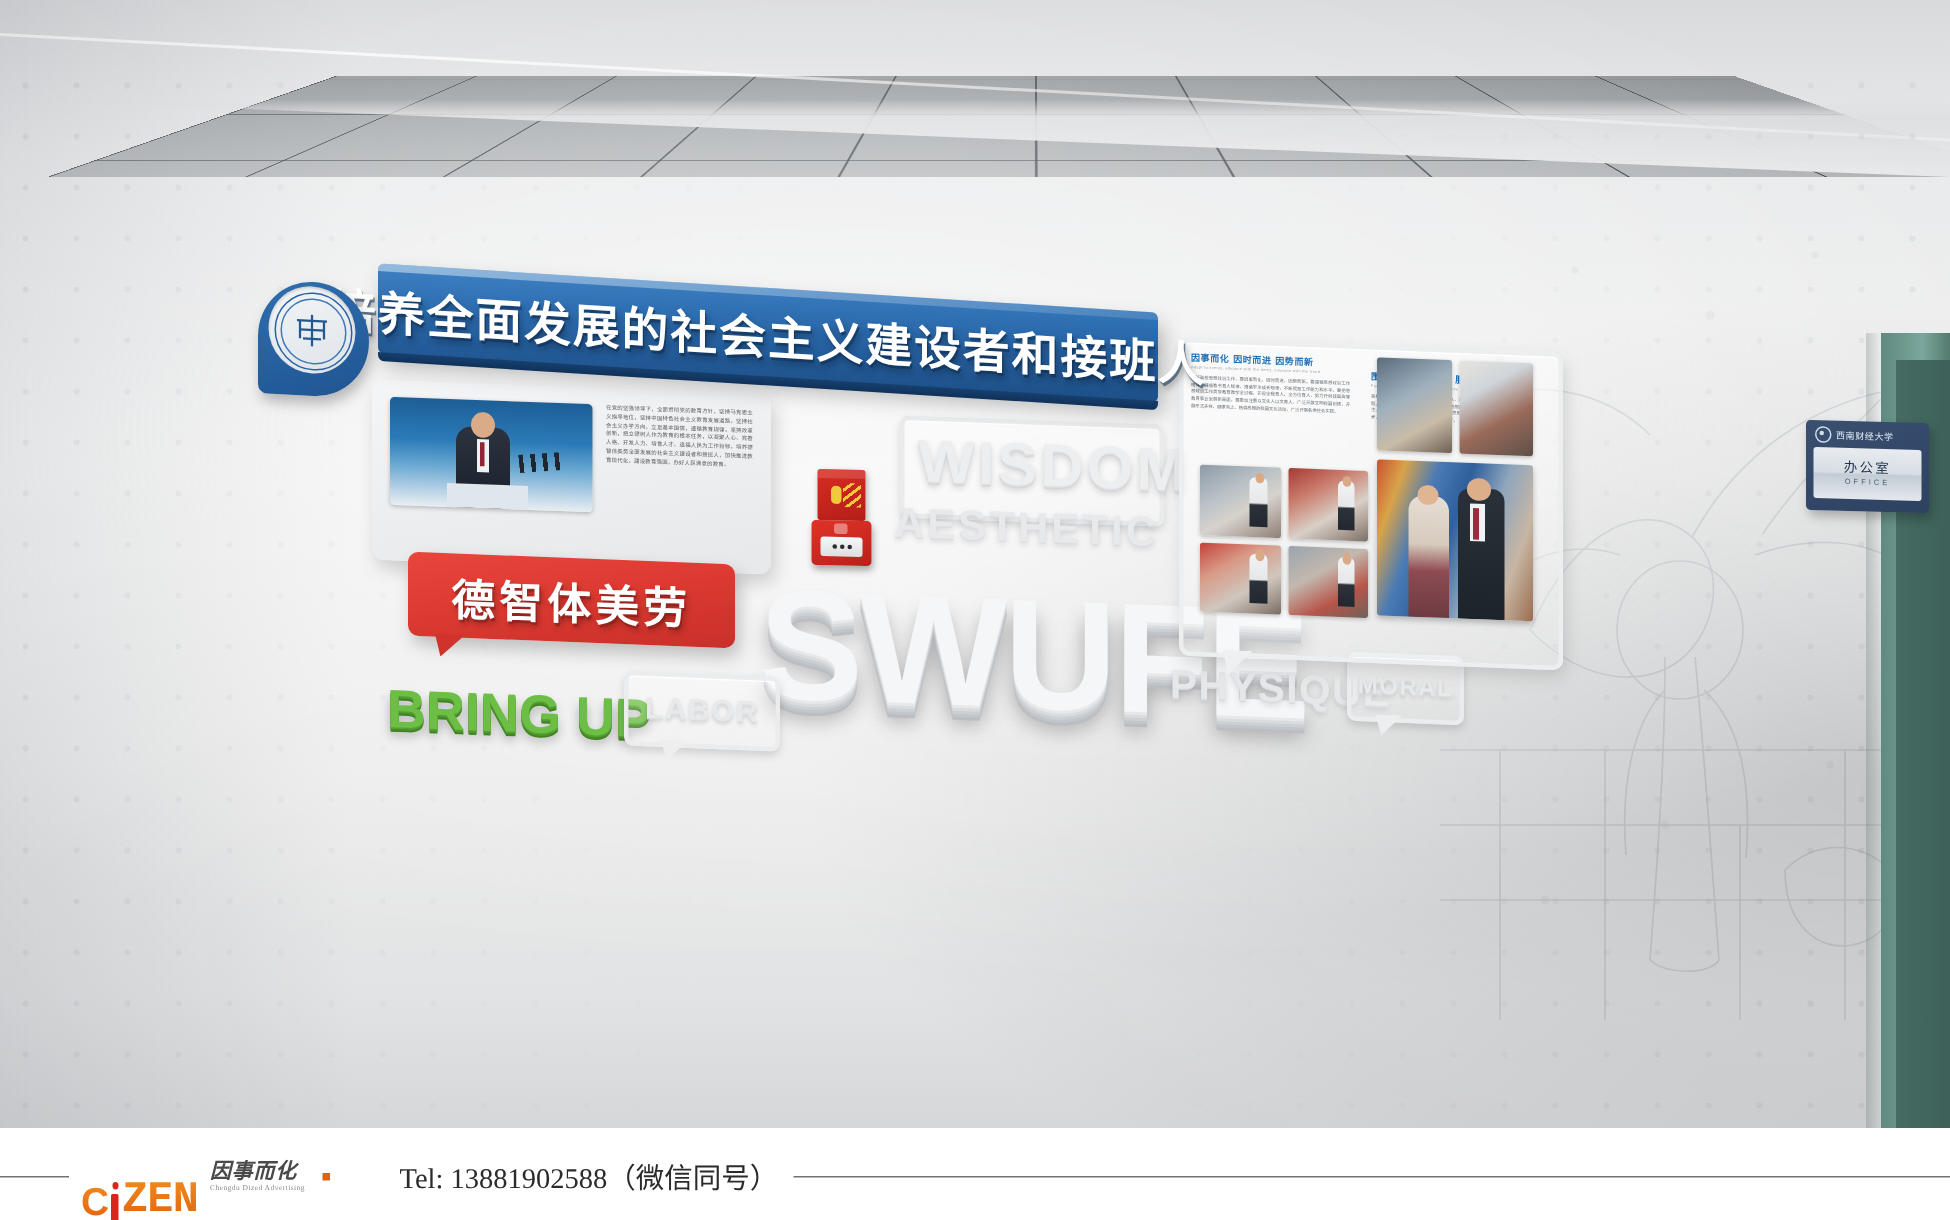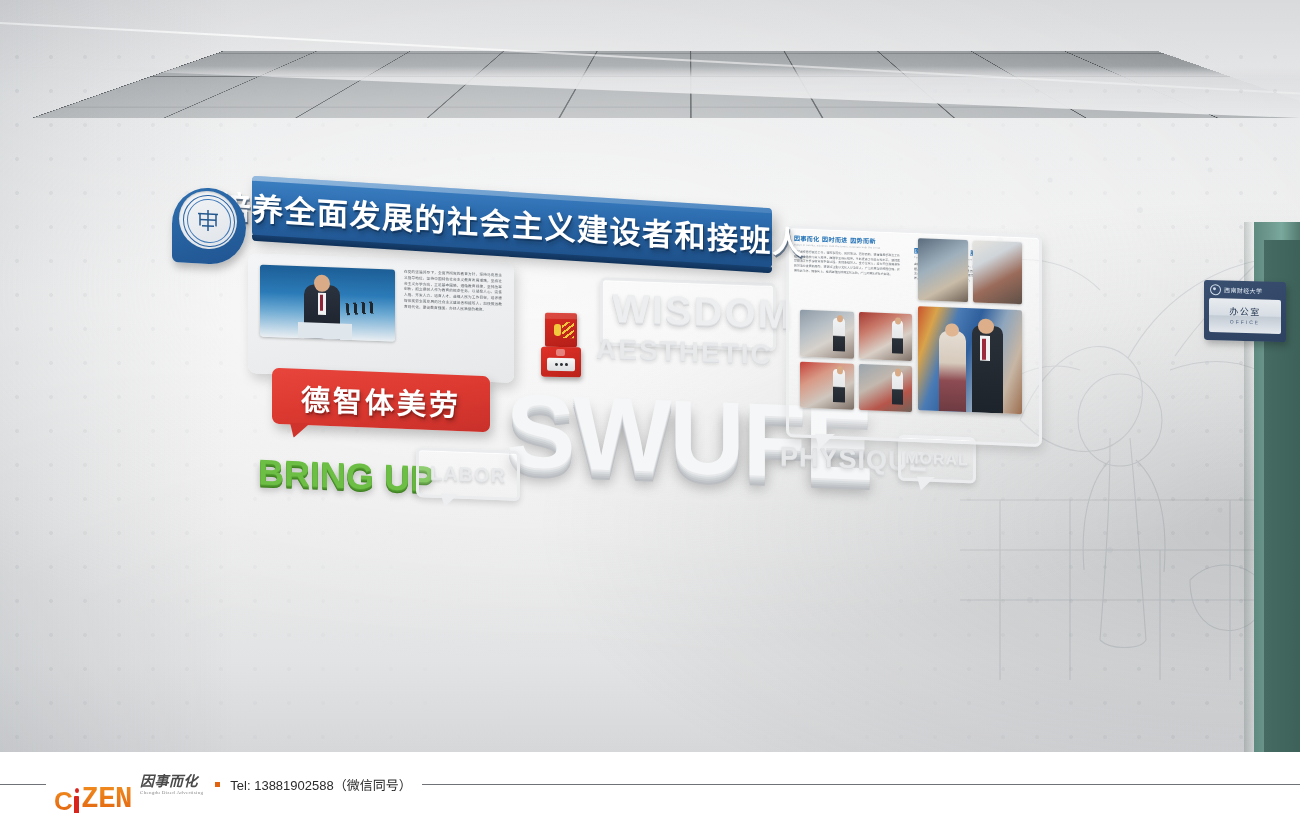--- a/index.html
+++ b/index.html
@@ -244,21 +244,21 @@
   .f-i .dot{position:absolute;left:2.5px;top:0px;width:4px;height:5px;border-radius:50%;background:#d8261d;}
   .f-zen{font-size:29px;font-weight:bold;line-height:.95;letter-spacing:-.5px;
       background:linear-gradient(180deg,#f08a1e,#e2630f);-webkit-background-clip:text;background-clip:text;color:transparent;
       font-family:Liberation Mono, monospace;margin-top:32px;}
   .f-cn{margin-left:8px;display:flex;flex-direction:column;justify-content:flex-end;}
   .f-cn-main{font-size:14px;font-weight:bold;color:#4a4a4a;font-style:italic;letter-spacing:.5px;
       font-family:"DejaVu Sans",sans-serif;line-height:1;}
   .f-cn-sub{font-size:5px;color:#8a8a8a;letter-spacing:.3px;margin-top:2px;
       font-family:"Liberation Serif",serif;}
   .f-sep{width:5px;height:5px;background:#e2630f;margin:0 10px 0 12px;align-self:center;}
-  .f-tel{font-size:13px;color:#2b2b2b;white-space:nowrap;font-family:Liberation Sans, sans-serif;}
+  .f-tel{font-size:19px;color:#2b2b2b;white-space:nowrap;font-family:Liberation Serif, serif;margin-left:36px;}
   .f-rule-r{flex:1;height:1px;background:#6f7276;margin-left:10px;}
 </style>
 </head>
 <body>
 
 <div id="stage">
 
   <div id="photo">
 
     <div id="ceiling">

